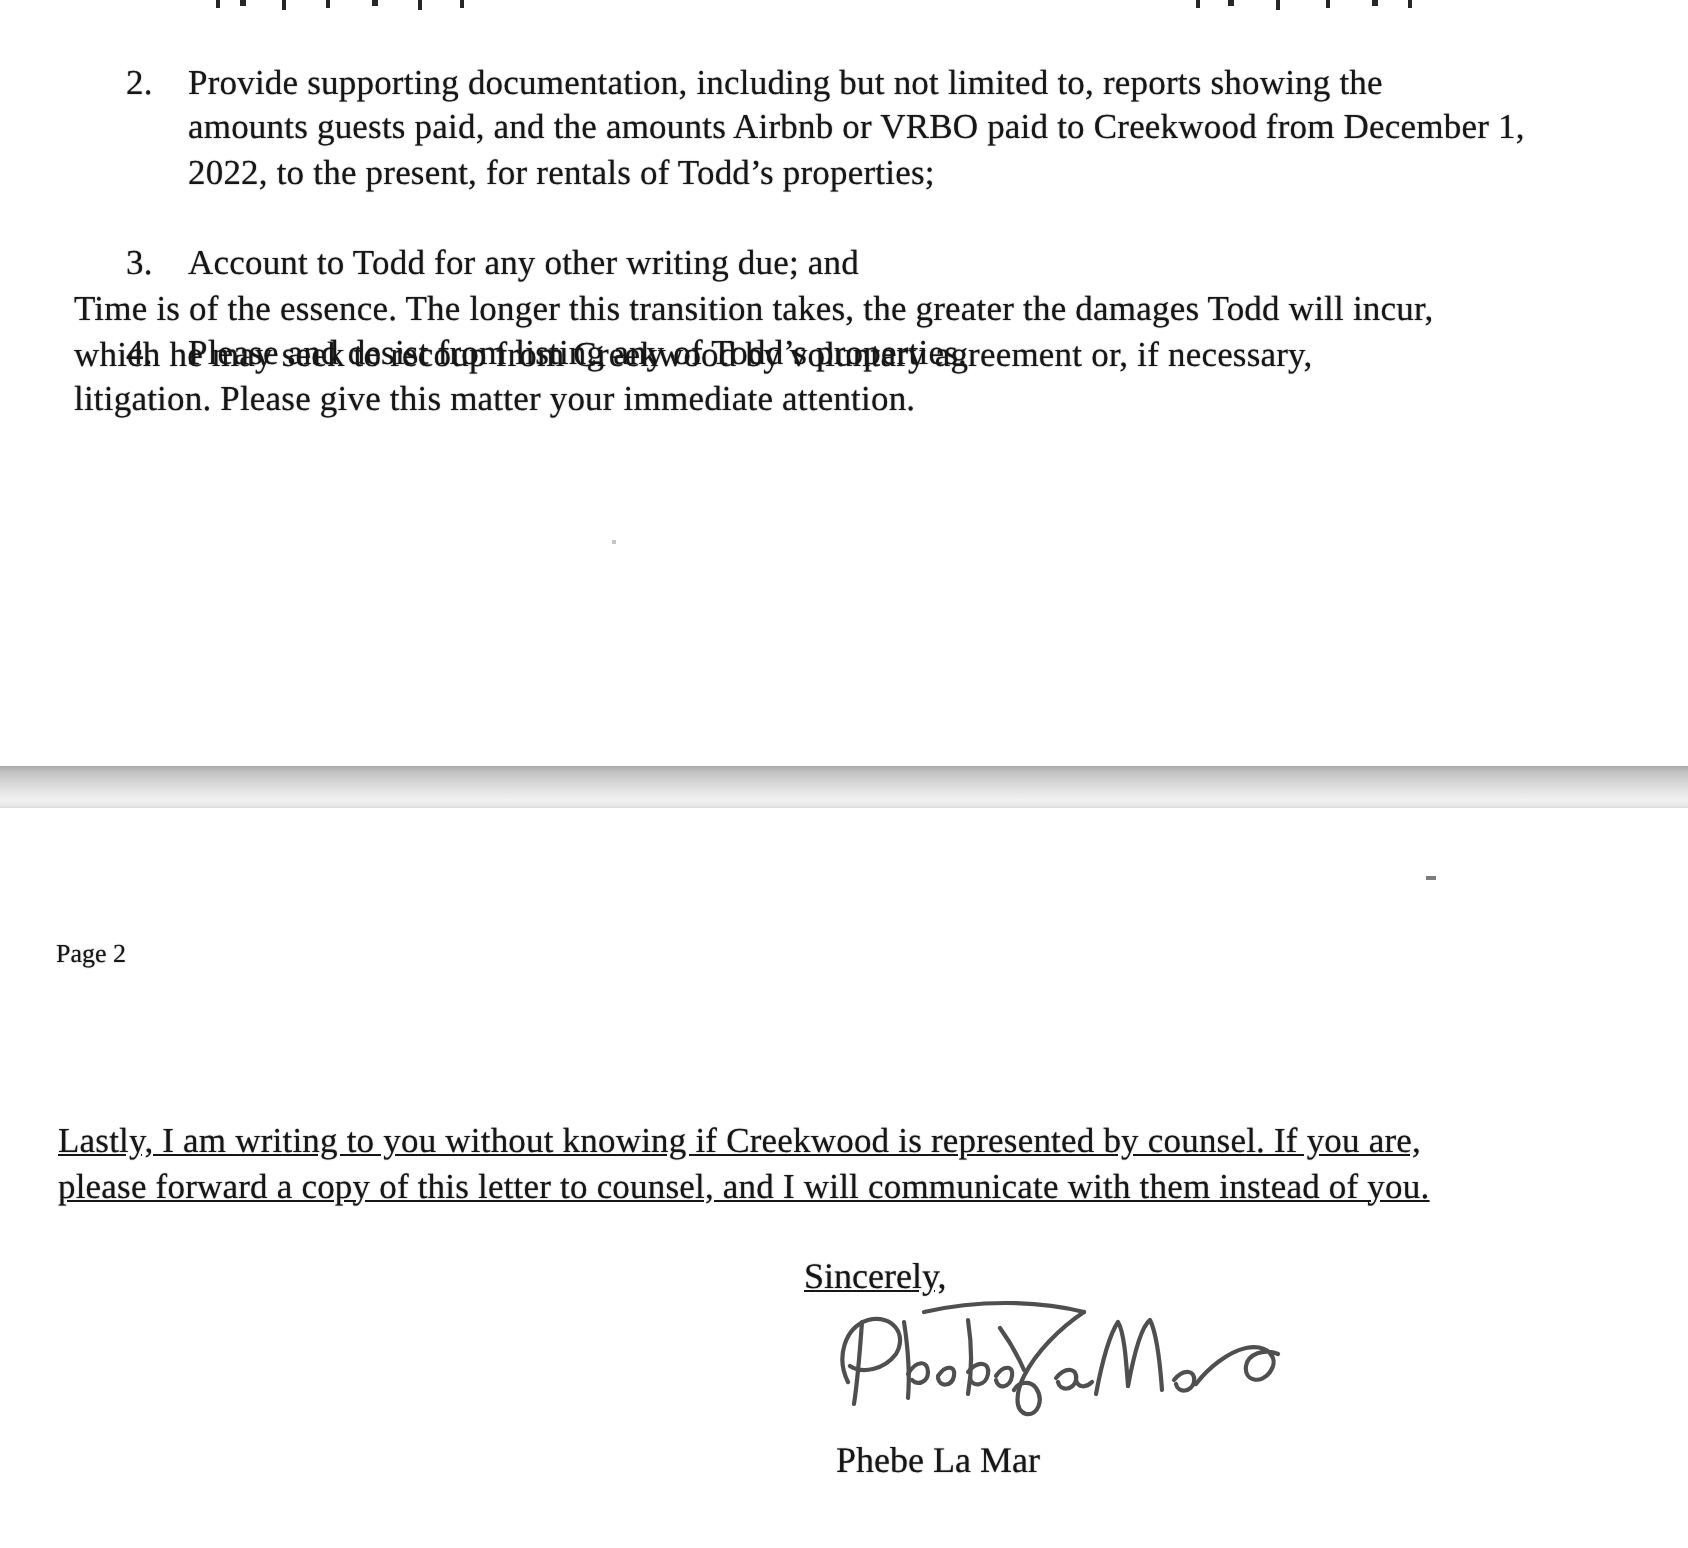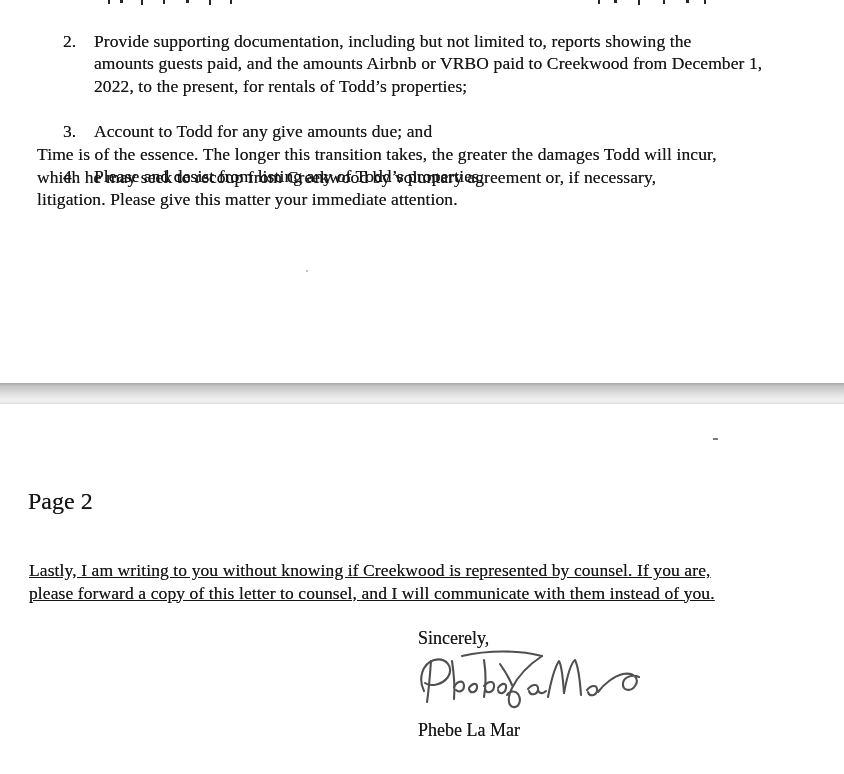--- a/index.html
+++ b/index.html
@@ -24,24 +24,24 @@
   .para1{position:absolute;top:143px;left:37px;width:790px;}
   .para2{position:absolute;top:559px;left:29px;width:800px;text-decoration:underline;}
   
   .speck{position:absolute;background:#9a9a9a;}
   
   .page-divider{
     position:absolute;left:0;top:383px;width:844px;height:21px;
     background:linear-gradient(to bottom,
       #a8a8a8 0px,#c2c2c2 3px,#d5d5d5 8px,#e6e6e6 13px,#f1f1f1 17px,#e7e7e7 20px,#dadada 21px);
   }
-  .page-label{position:absolute;top:490px;left:28px;font-size:24px;line-height:22px;
+  .page-label{position:absolute;top:466px;left:28px;font-size:13px;line-height:22px;
     text-shadow:0 0 0.6px rgba(20,20,20,0.7);}
-  .closing{position:absolute;top:627px;left:418px;font-size:18px;line-height:22px;
-    text-shadow:0 0 0.6px rgba(20,20,20,0.7);}
+  .closing{position:absolute;top:627px;left:402px;font-size:18px;line-height:22px;
+    text-shadow:0 0 0.6px rgba(20,20,20,0.7);text-decoration:underline;}
   .signature{position:absolute;top:649px;left:406px;width:236px;height:68px;}
   .typed-name{position:absolute;top:719px;left:418px;font-size:18px;line-height:22px;
     text-shadow:0 0 0.6px rgba(20,20,20,0.7);text-align:right;}
 </style>
 </head>
 <body>
 
 <div>
 
   <div>
@@ -64,21 +64,21 @@
 
     <div class="list doc-text">
       <div class="li-row">
         <div class="li-num">2.</div>
         <div class="li-text">Provide supporting documentation, including but not limited to, reports showing the
 amounts guests paid, and the amounts Airbnb or VRBO paid to Creekwood from December 1,
 2022, to the present, for rentals of Todd’s properties;</div>
       </div>
       <div class="li-row">
         <div class="li-num">3.</div>
-        <div class="li-text">Account to Todd for any give amounts due; and</div>
+        <div class="li-text">Account to Todd for any other writing due; and</div>
       </div>
       <div class="li-row">
         <div class="li-num">4.</div>
         <div class="li-text">Please and desist from listing any of Todd’s properties.</div>
       </div>
     </div>
 
     <div class="para1 doc-text">Time is of the essence. The longer this transition takes, the greater the damages Todd will incur,
 which he may seek to recoup from Creekwood by voluntary agreement or, if necessary,
 litigation. Please give this matter your immediate attention.</div>

